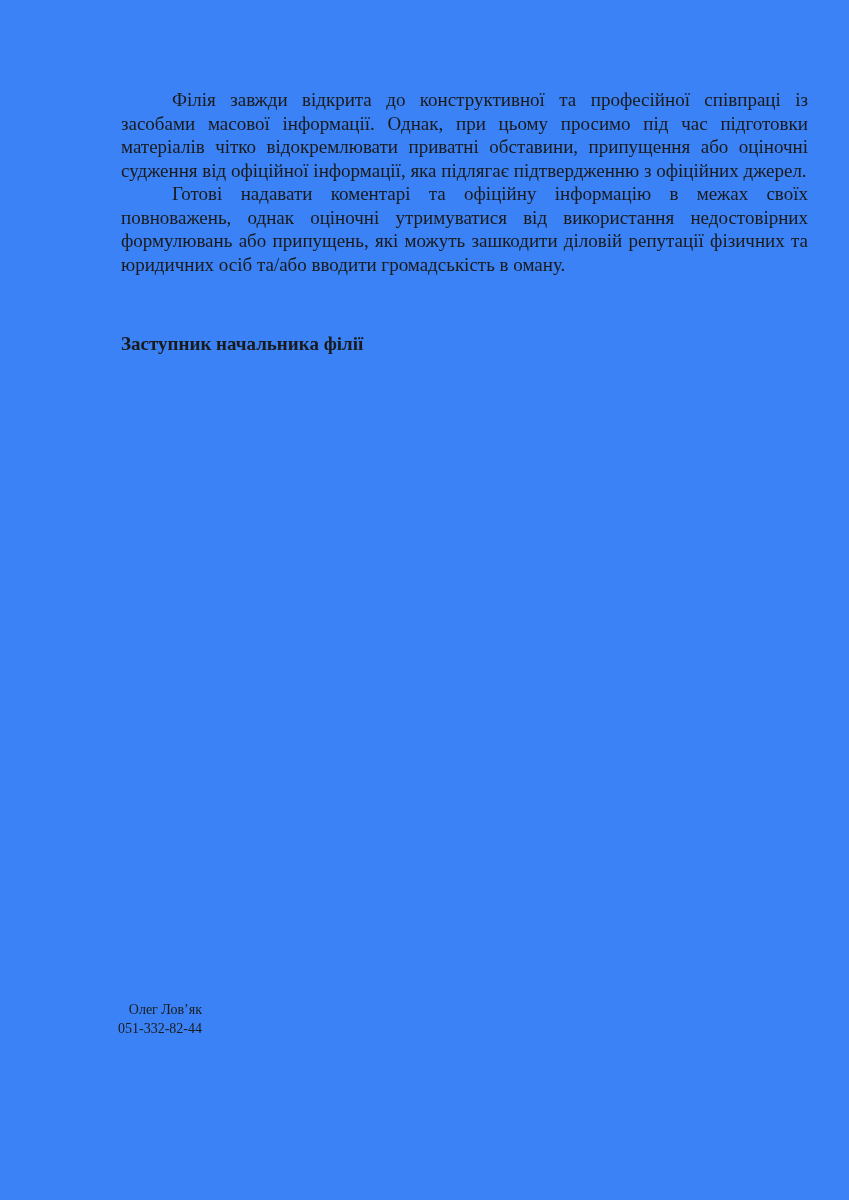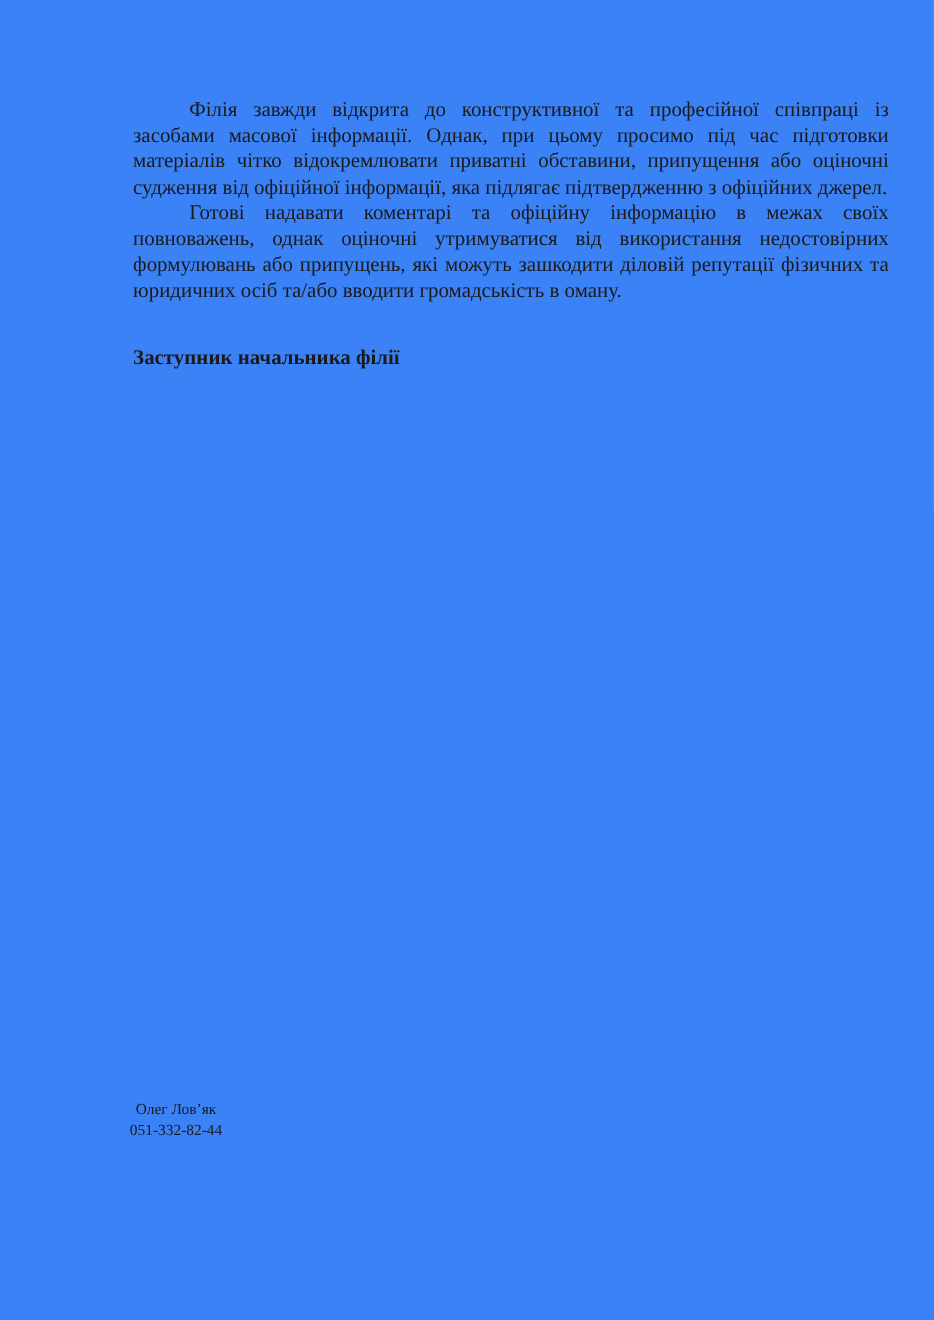--- a/index.html
+++ b/index.html
@@ -26,36 +26,36 @@
     text-align: justify;
   }
   .para {
     margin: 0;
     text-indent: 51px;
   }
   .signature-row {
     display: flex;
     justify-content: space-between;
     align-items: baseline;
-    margin-top: 38px;
+    margin-top: 56px;
     padding-right: 30px;
     font-weight: bold;
     text-align: left;
     gap: 27px;
   }
   .sig-title, .sig-name {
     white-space: nowrap;
   }
   .executor {
     position: absolute;
     left: 118px;
     top: 1000px;
     font-size: 14px;
     line-height: 19px;
-    text-align: center;
+    text-align: right;
   }
 </style>
 </head>
 <body>
 
 <div class="page">
 
   <div class="letter-body">
     <p class="para">Філія завжди відкрита до конструктивної та професійної співпраці із засобами масової інформації. Однак, при цьому просимо під час підготовки матеріалів чітко відокремлювати приватні обставини, припущення або оціночні судження від офіційної інформації, яка підлягає підтвердженню з офіційних джерел.</p>
     <p class="para">Готові надавати коментарі та офіційну інформацію в межах своїх повноважень, однак оціночні утримуватися від використання недостовірних формулювань або припущень, які можуть зашкодити діловій репутації фізичних та юридичних осіб та/або вводити громадськість в оману.</p>

